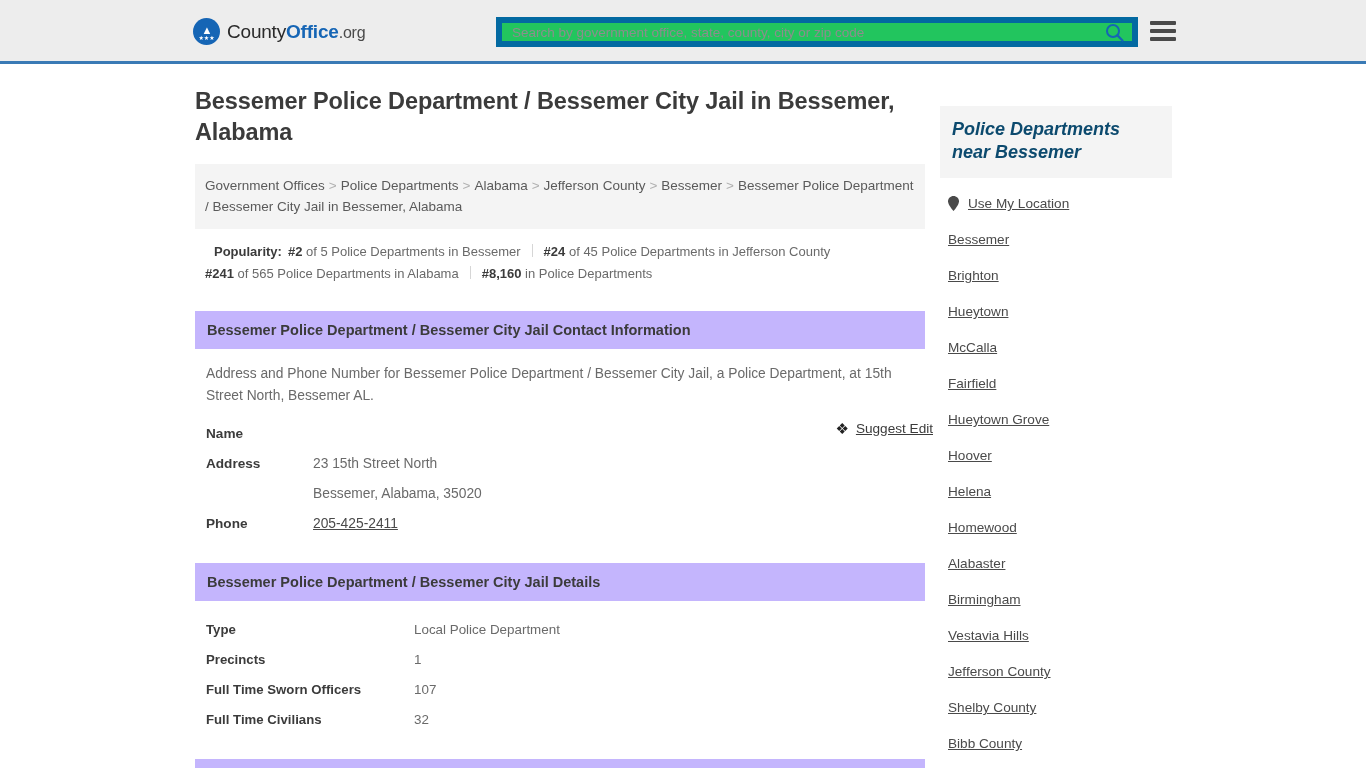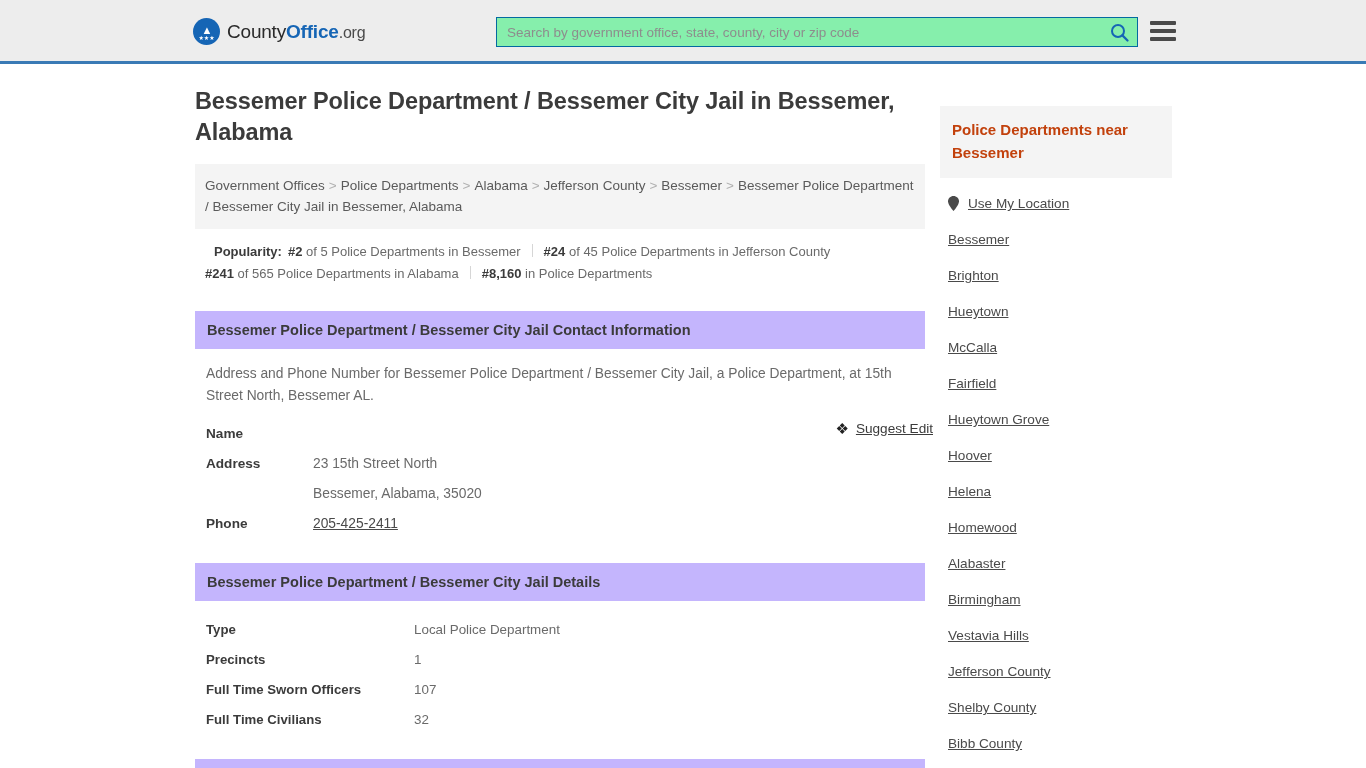--- a/index.html
+++ b/index.html
@@ -61,22 +61,22 @@
   }
   .brand-text .b { font-weight: bold; color: #1565b5; }
   .brand-text .tld { color: #4a4a4a; font-size: 16px; }
 
   .search-wrap {
     position: absolute;
     left: 496px;
     top: 17px;
     width: 642px;
     height: 30px;
-    background: #86efac;
-    border: 1px solid #0369a1;
+    background: #22c55e;
+    border: 6px solid #0369a1;
     display: flex;
     align-items: center;
   }
   .search-input {
     flex: 1;
     border: 0;
     outline: 0;
     height: 28px;
     padding: 0 10px;
     font-size: 13.5px;
@@ -227,24 +227,25 @@
 
   .details-kv { margin-top: 14px; padding: 0 11px; }
   .details-kv .kv-row { line-height: 30px; }
   .details-kv .kv-row .k { width: 208px; font-size: 13.2px; }
   .details-kv .kv-row .v { font-size: 13.4px; color: #6a6a6a; }
 
   
   .side-panel-head {
     background: #f4f4f4;
     padding: 12px 12px 14px 12px;
-    font-size: 15px;
+    font-size: 18px;
     font-weight: bold;
     line-height: 23px;
-    color: #c2410c;
+    color: #0c4a6e;
+    font-style: italic;
   }
   .side-list { padding: 0 8px; }
   .use-loc {
     display: flex;
     align-items: flex-end;
     gap: 9px;
     padding: 18px 0 0 0;
     font-size: 13.6px;
     color: #4a4a4a;
     cursor: pointer;

